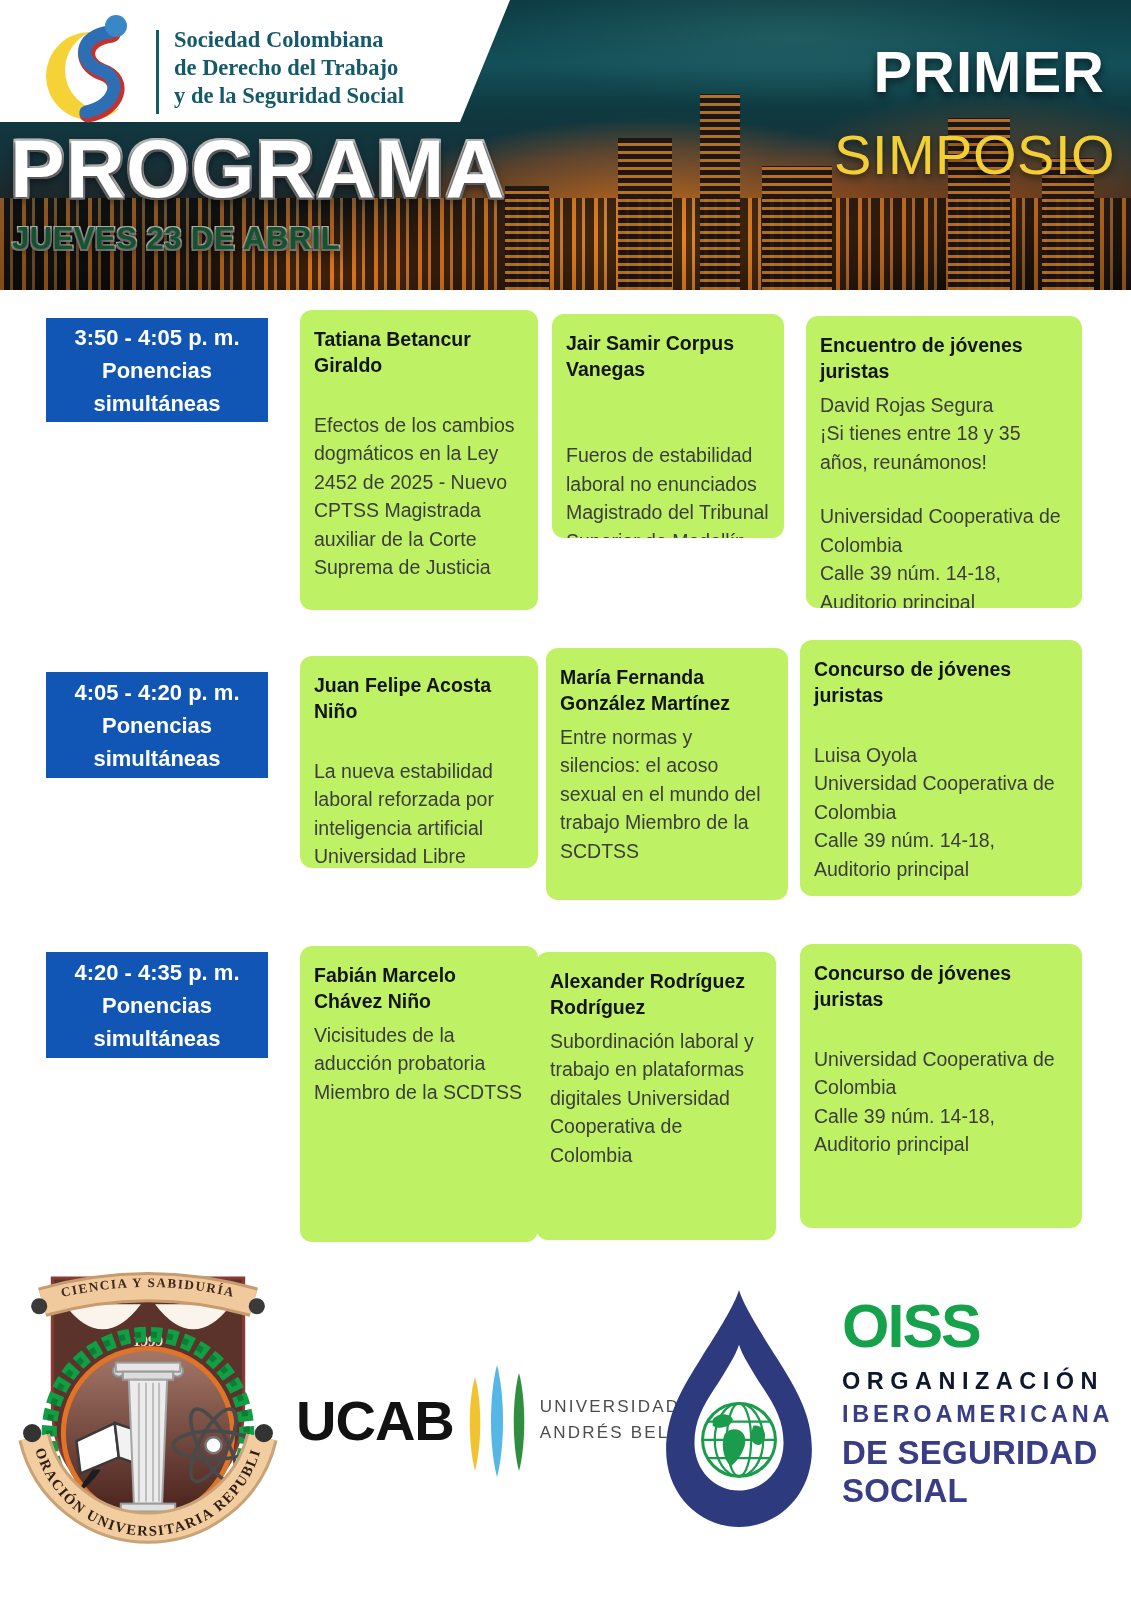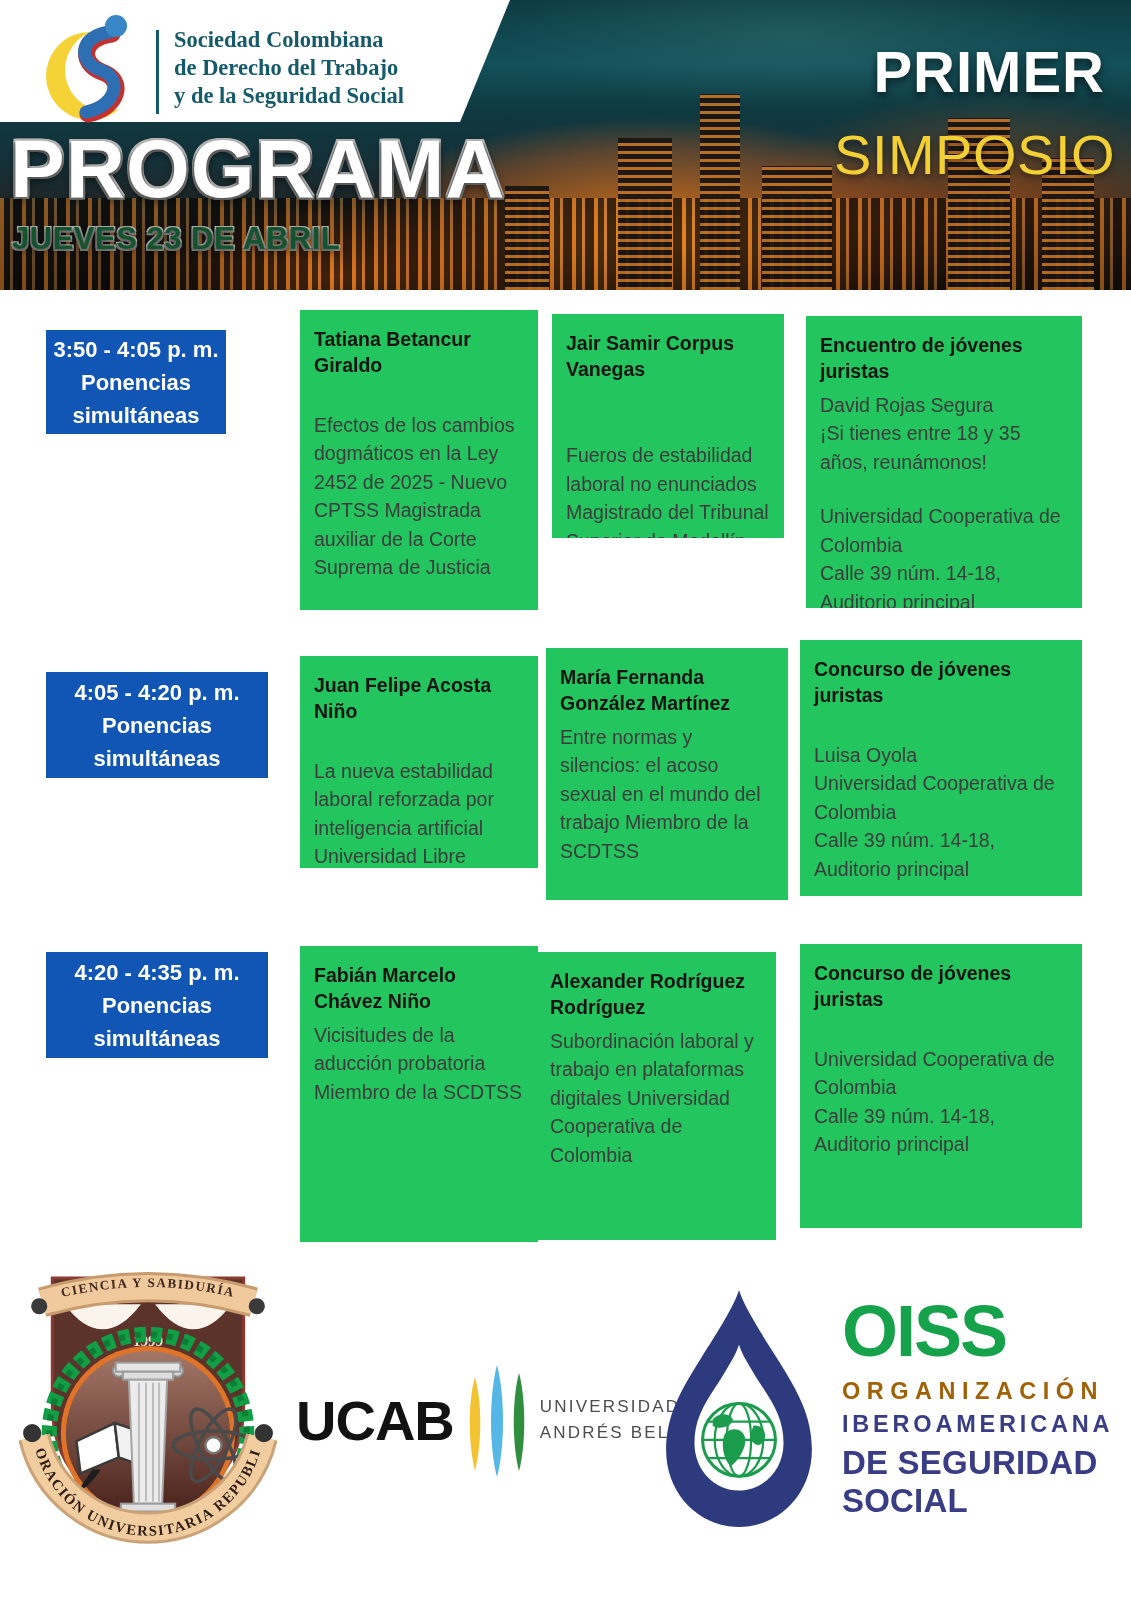--- a/index.html
+++ b/index.html
@@ -41,32 +41,32 @@
       1.5px 1.5px 0 #8d8d8d,-1.5px 1.5px 0 #8d8d8d,1.5px -1.5px 0 #b5b5b5,-1.5px -1.5px 0 #b5b5b5;}
   .event-kicker{position:absolute;right:26px;top:38px;font-size:58px;font-weight:700;color:#ffffff;
     letter-spacing:1px;z-index:3;text-shadow:0 4px 9px rgba(0,0,0,.6);}
   .event-name{position:absolute;right:16px;top:122px;font-size:56px;font-weight:400;color:#f1cf35;
     letter-spacing:.5px;z-index:3;text-shadow:0 3px 7px rgba(0,0,0,.5);}
 
   
   .badge{position:absolute;background:#1156b4;color:#ffffff;font-weight:700;text-align:center;
     display:flex;flex-direction:column;justify-content:center;font-size:22px;line-height:1.5;
     box-sizing:border-box;padding:6px 4px;}
-  .card{position:absolute;background:#22c55e;box-sizing:border-box;padding:16px 12px 14px 14px;overflow:hidden;}
+  .card{position:absolute;background:#bef264;box-sizing:border-box;padding:16px 12px 14px 14px;overflow:hidden;border-radius:12px;}
   .card .title{font-size:19.5px;font-weight:700;line-height:1.35;color:#141414;margin:0 0 6px 0;}
   .card p{margin:0;font-size:19.5px;line-height:1.46;color:#3c3c3c;}
   .card p:empty{height:1.35em;}
 
   
   .ucab-row{position:absolute;left:296px;top:1360px;height:120px;display:flex;align-items:center;}
   .ucab-acronym{font-size:56px;font-weight:700;color:#121212;letter-spacing:-1px;}
   .ucab-text{font-size:17px;font-weight:500;letter-spacing:2.2px;color:#4c4c4c;line-height:1.55;}
   .oiss-block{position:absolute;left:842px;top:1298px;width:282px;}
-  .oiss-acronym{font-size:72px;font-weight:800;color:#16a24b;line-height:.92;letter-spacing:-2px;}
-  .oiss-line1{font-size:23.5px;letter-spacing:6.5px;color:#a16207;font-weight:600;margin-top:14px;}
+  .oiss-acronym{font-size:61px;font-weight:800;color:#16a24b;line-height:.92;letter-spacing:-2px;}
+  .oiss-line1{font-size:23.5px;letter-spacing:6.5px;color:#0f172a;font-weight:600;margin-top:14px;}
   .oiss-line2{font-size:23.5px;letter-spacing:3.8px;color:#393d85;font-weight:600;margin-top:6px;}
   .oiss-line3{font-size:33px;letter-spacing:.2px;color:#393d85;font-weight:700;margin-top:6px;}
 </style>
 </head>
 <body>
 
 <div class="hero">
   <div class="skyline"></div>
   <div class="tower" style="left:618px;width:54px;height:152px"></div>
   <div class="tower" style="left:700px;width:40px;height:196px"></div>
@@ -91,21 +91,21 @@
   <div>Sociedad Colombiana</div>
   <div>de Derecho del Trabajo</div>
   <div>y de la Seguridad Social</div>
 </div>
 
 <div class="event-kicker">PRIMER</div>
 <div class="event-name">SIMPOSIO</div>
 <div class="title-programa">PROGRAMA</div>
 <div class="title-date">JUEVES 23 DE ABRIL</div>
 
-<div class="badge" style="left:46px;top:330px;width:180px;height:104px">
+<div class="badge" style="left:46px;top:318px;width:222px;height:104px">
   <div>3:50 - 4:05  p. m.</div>
   <div>Ponencias</div>
   <div>simultáneas</div>
 </div>
 <div class="card" style="left:300px;top:310px;width:238px;height:300px">
   <div class="title">Tatiana Betancur Giraldo</div>
   <div class="body">
 
   <p></p>
       <p>Efectos de los cambios dogmáticos en la Ley 2452 de 2025 - Nuevo CPTSS Magistrada auxiliar de la Corte Suprema de Justicia</p>

